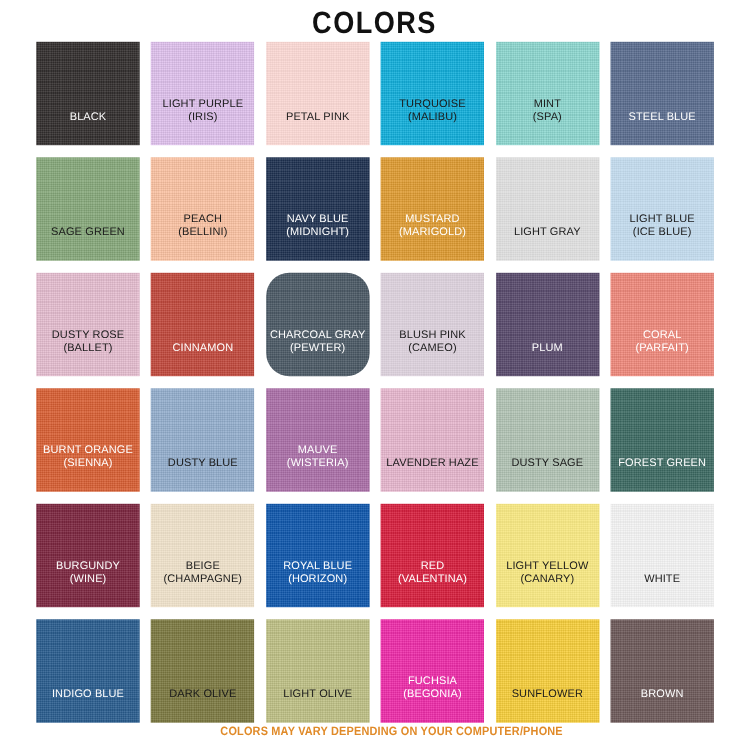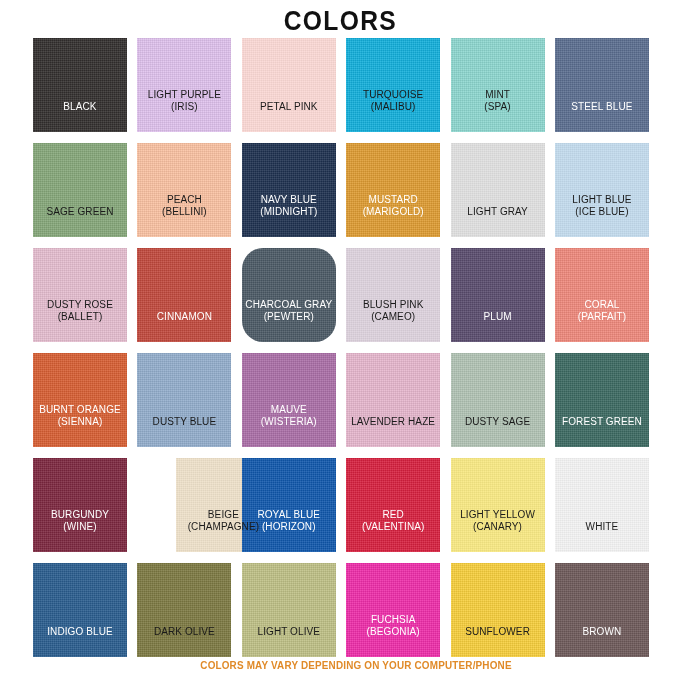--- a/index.html
+++ b/index.html
@@ -267,21 +267,21 @@
         <div class="swatch-label lbl-light">
           <span class="ln">FOREST GREEN</span>
         </div>
       </div>
       <div class="swatch" title="BURGUNDY (WINE)" style="background-color: rgb(125, 39, 64);">
         <div class="swatch-label lbl-light">
           <span class="ln">BURGUNDY</span>
           <span class="ln">(WINE)</span>
         </div>
       </div>
-      <div class="swatch light-tex" title="BEIGE (CHAMPAGNE)" style="background-color: rgb(239, 226, 203); margin-left: 39px;">
+      <div class="swatch light-tex" title="BEIGE (CHAMPAGNE)" style="background-color: rgb(239, 226, 203);">
         <div class="swatch-label lbl-dark">
           <span class="ln">BEIGE</span>
           <span class="ln">(CHAMPAGNE)</span>
         </div>
       </div>
       <div class="swatch" title="ROYAL BLUE (HORIZON)" style="background-color: rgb(16, 88, 173);">
         <div class="swatch-label lbl-light">
           <span class="ln">ROYAL BLUE</span>
           <span class="ln">(HORIZON)</span>
         </div>

